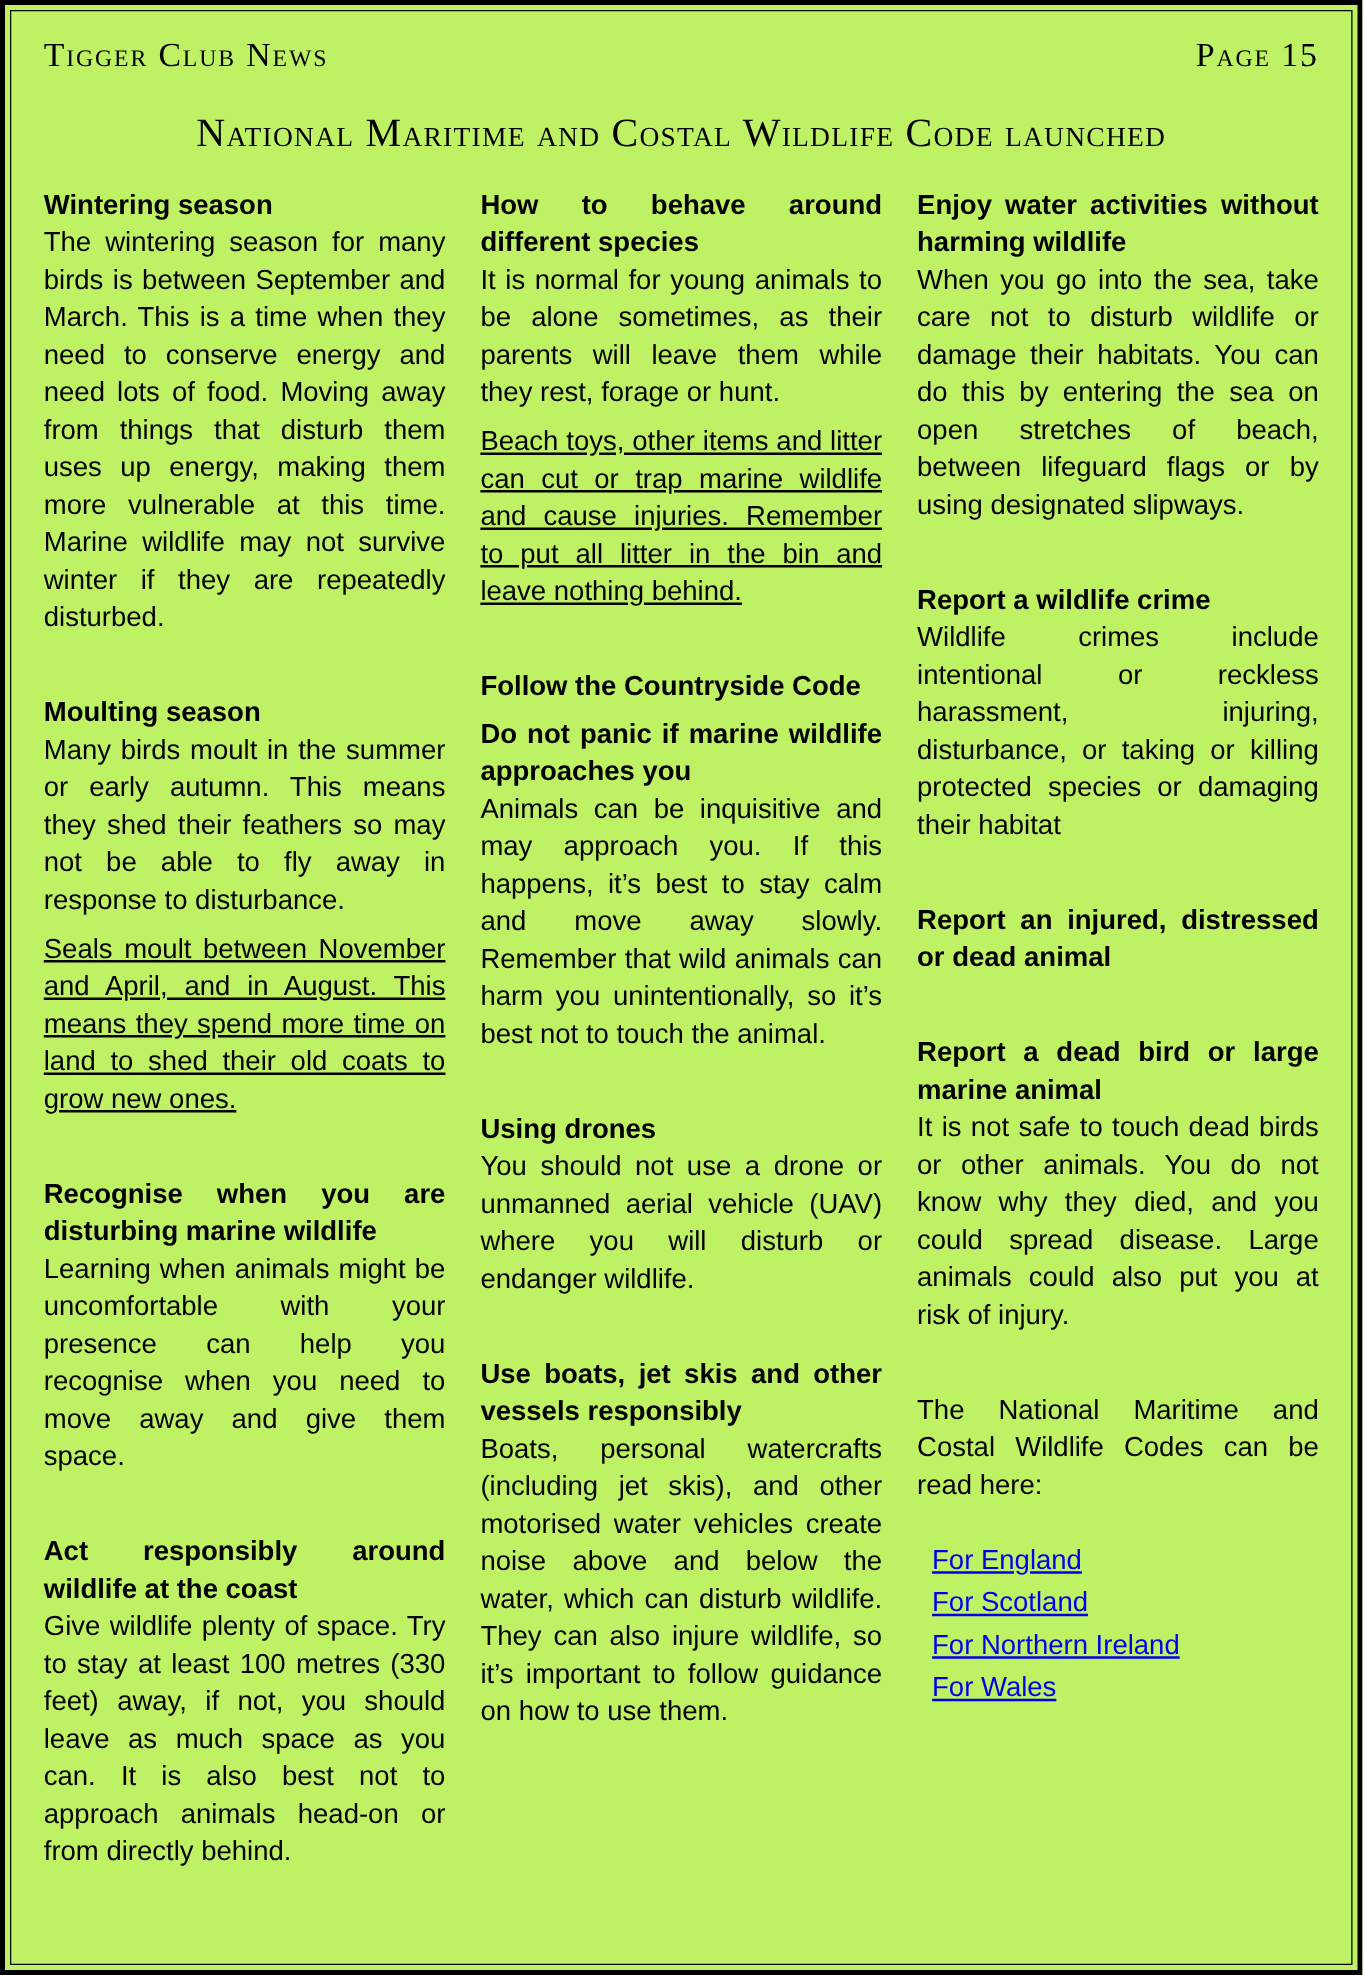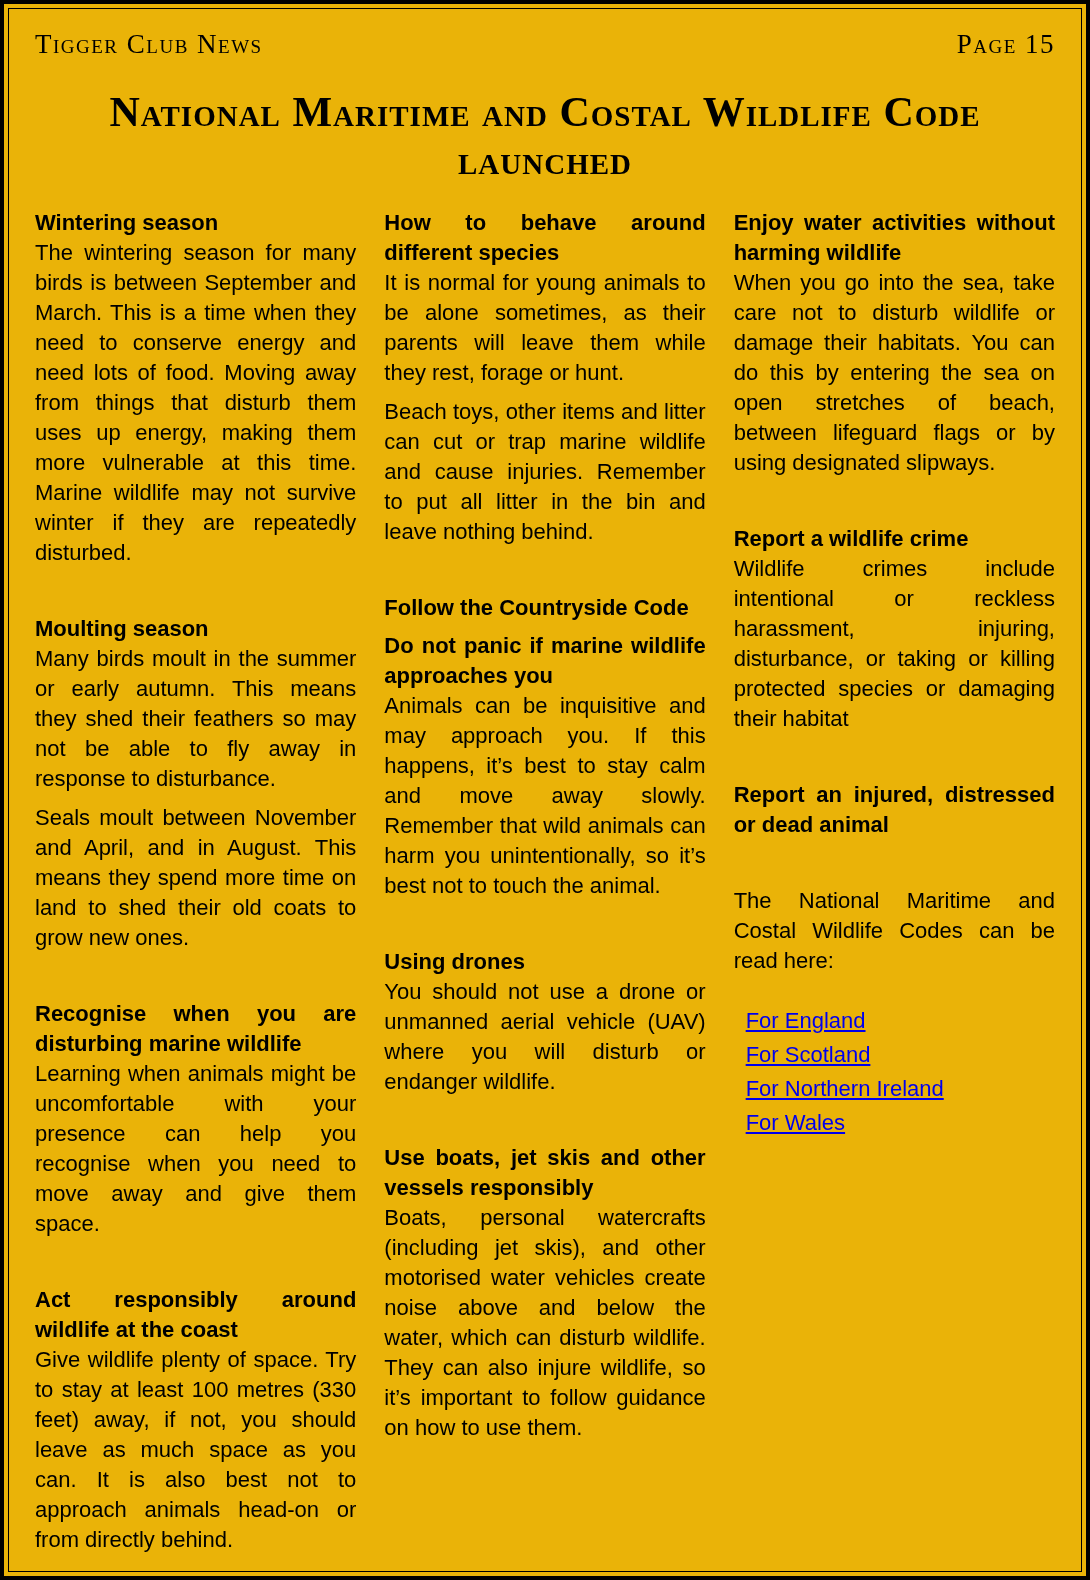--- a/index.html
+++ b/index.html
@@ -1,42 +1,42 @@
 <!DOCTYPE html>
 <html><head>
 <meta charset="utf-8">
 <style>
   html, body { margin: 0; padding: 0; background: #ffffff; }
   .page {
     width: 1090px; height: 1580px; box-sizing: border-box;
-    border: 4px solid #000; padding: 4px; background: #eab308;
+    border: 4px solid #000; padding: 4px; background: #bef264;
   }
   .page-inner {
     border: 1px solid #000; height: 100%; box-sizing: border-box;
     padding: 16px 26px 0 26px; overflow: hidden;
     font-family: "Liberation Sans", sans-serif; color: #000;
   }
   .masthead {
     display: flex; justify-content: space-between; align-items: baseline;
     font-family: "Liberation Serif", serif; font-variant: small-caps;
     font-size: 27px; letter-spacing: 1.5px; margin-top: 4px;
   }
   .headline {
     text-align: center; font-family: "Liberation Serif", serif;
-    font-variant: small-caps; font-weight: bold;
-    font-size: 42px; letter-spacing: 1px; margin: 28px 0 0 0;
+    font-variant: small-caps; font-weight: normal;
+    font-size: 32px; letter-spacing: 1px; margin: 28px 0 0 0;
   }
   .columns { display: flex; gap: 28px; margin-top: 24px; justify-content: space-between; }
   .col { flex: 1 1 0; min-width: 0; font-size: 22px; line-height: 30px; text-align: justify; }
   .sec { margin-bottom: 46px; }
   .sec:last-child { margin-bottom: 0; }
   .sec h3 { font-size: 22px; line-height: 30px; margin: 0; text-align: justify; }
   .sec h3.sub { margin-top: 8px; }
   .sec p { margin: 0; }
-  .sec p + p { margin-top: 9px; }
+  .sec p + p { margin-top: 9px; text-decoration: underline; }
   .links { margin-top: 28px; margin-left: 12px; }
   .links a {
     display: block; width: fit-content; line-height: 34px;
     color: #0000EE; text-decoration: underline; cursor: pointer;
   }
 </style>
 </head>
 <body>
 
 <div class="page">
@@ -98,20 +98,24 @@
           <p>When you go into the sea, take care not to disturb wildlife or damage their habitats. You can do this by entering the sea on open stretches of beach, between lifeguard flags or by using designated slipways.</p>
         </div>
         <div class="sec">
           <h3>Report a wildlife crime</h3>
           <p>Wildlife crimes include intentional or reckless harassment, injuring, disturbance, or taking or killing protected species or damaging their habitat</p>
         </div>
         <div class="sec">
           <h3>Report an injured, distressed or dead animal</h3>
         </div>
         <div class="sec">
+          <h3>Report a dead bird or large marine animal</h3>
+          <p>It is not safe to touch dead birds or other animals. You do not know why they died, and you could spread disease. Large animals could also put you at risk of injury.</p>
+        </div>
+        <div class="sec">
           <p>The National Maritime and Costal Wildlife Codes can be read here:</p>
           <div class="links">
             <a href="#">For England</a>
             <a href="#">For Scotland</a>
             <a href="#">For Northern Ireland</a>
             <a href="#">For Wales</a>
           </div>
         </div>
       </div>
 

